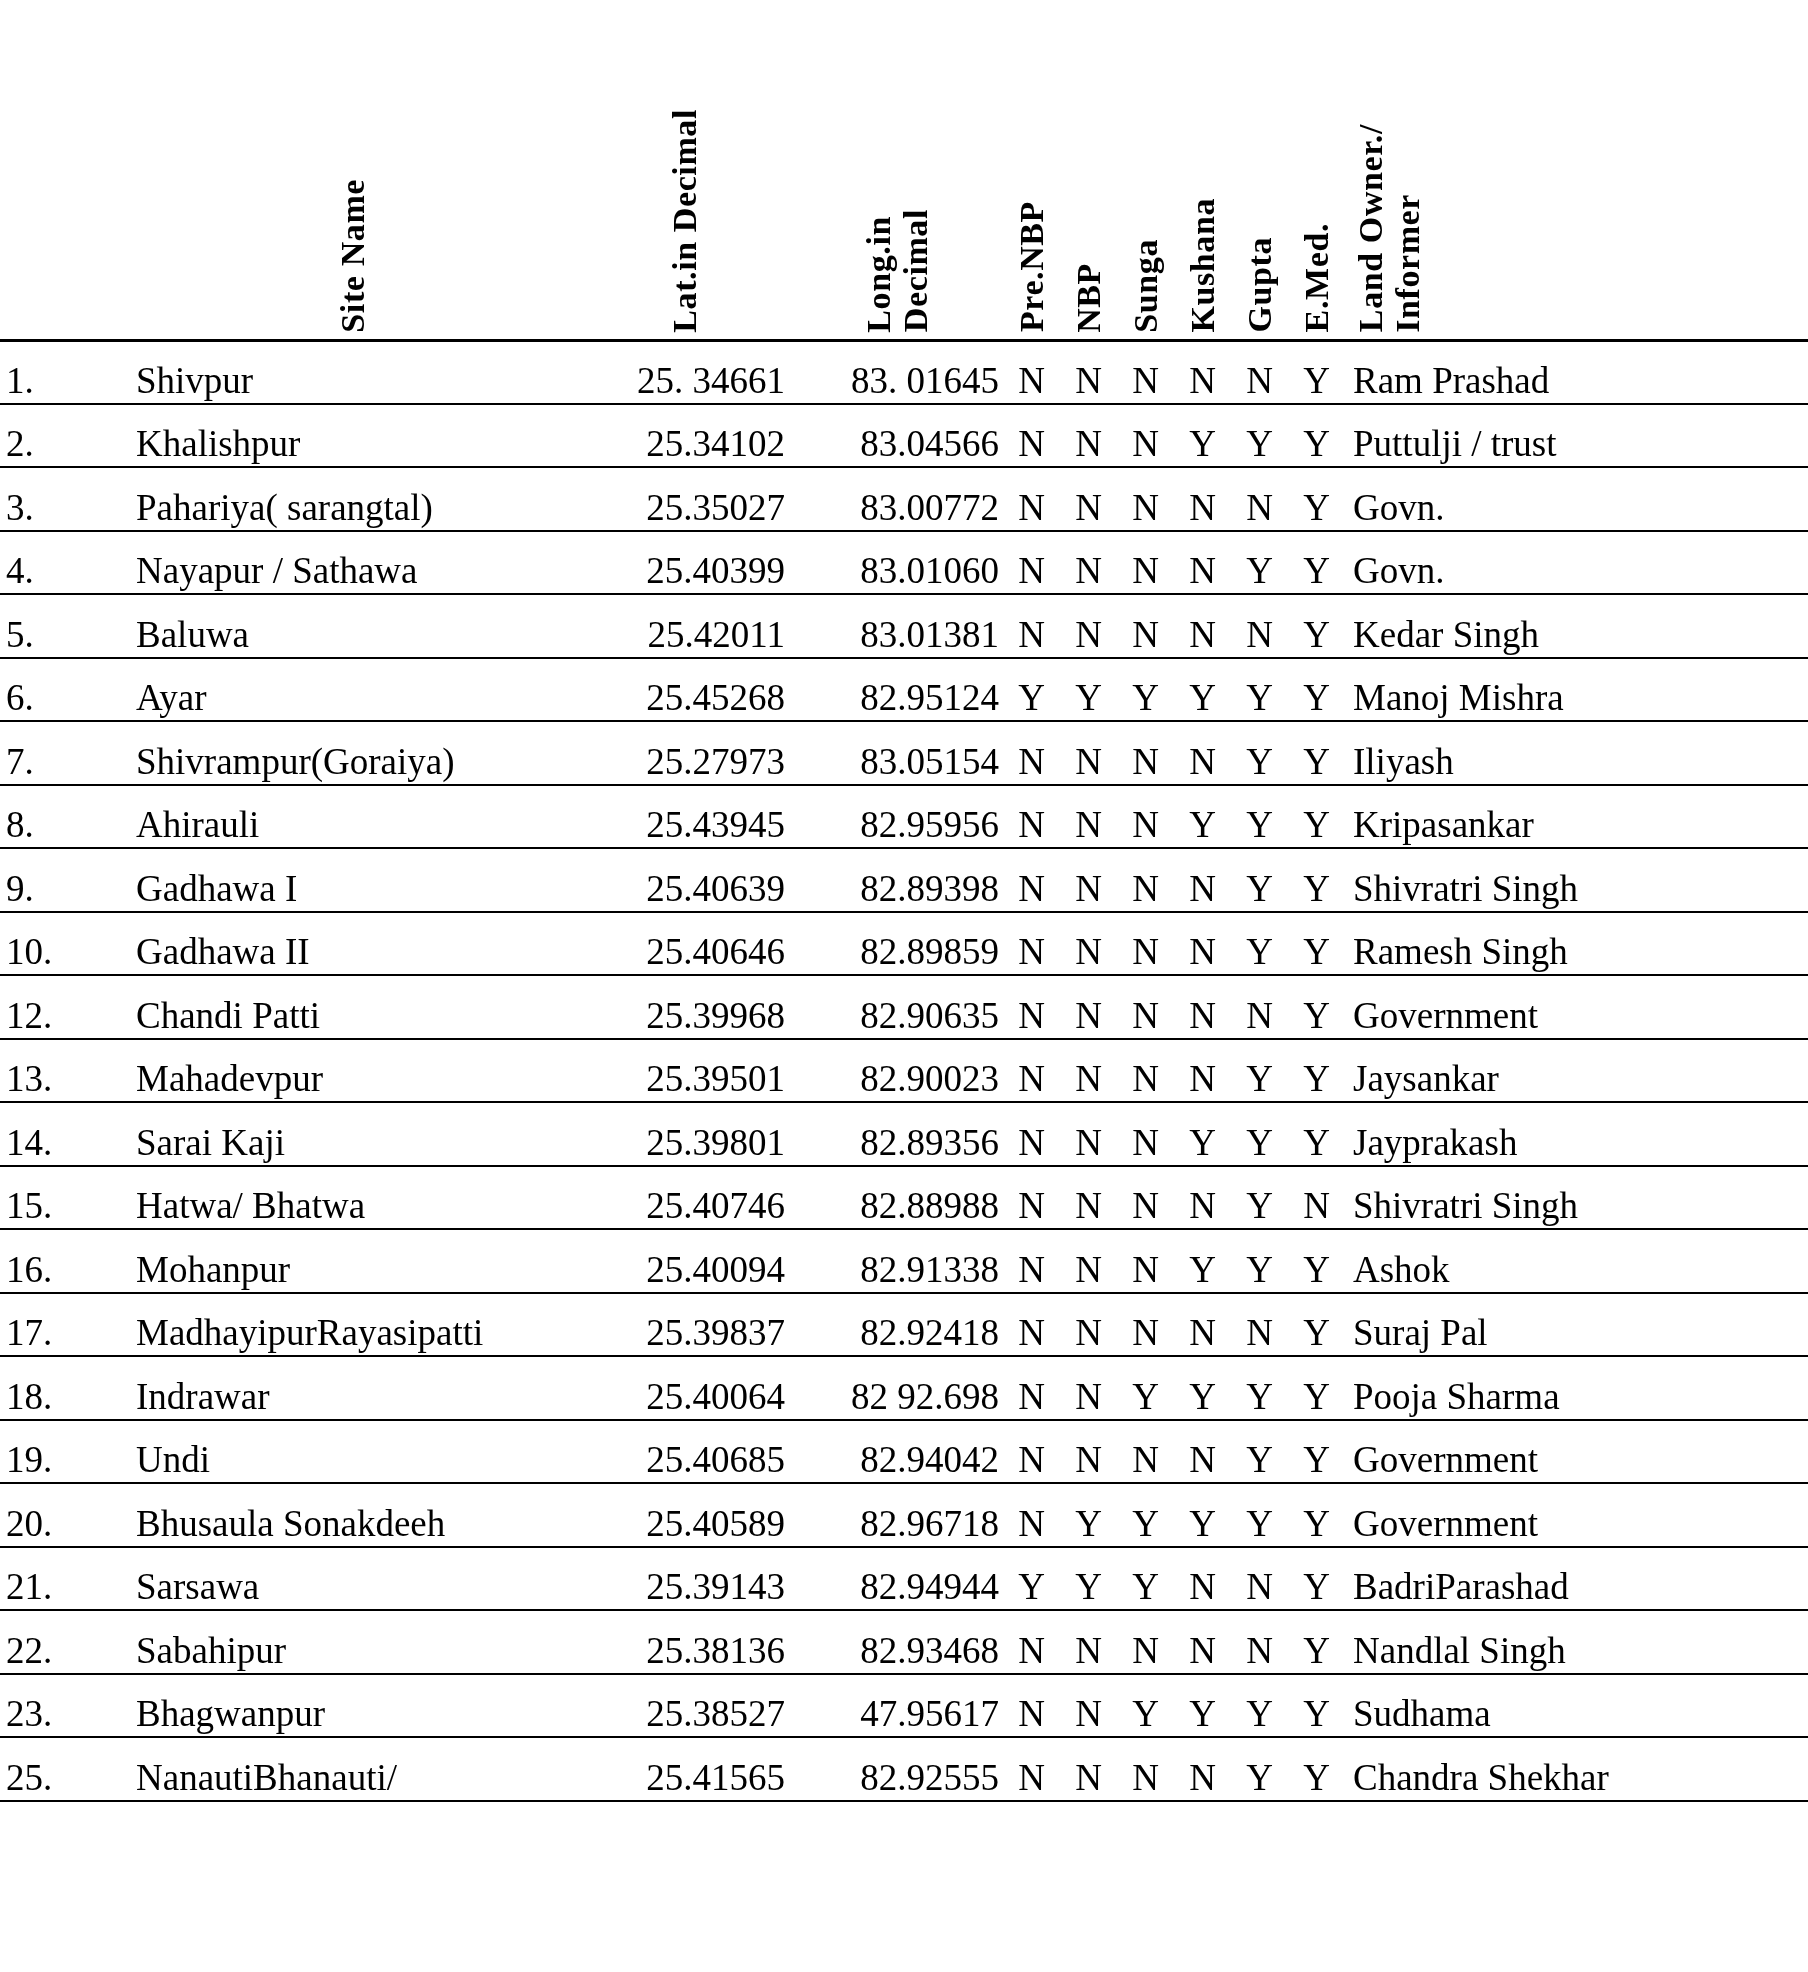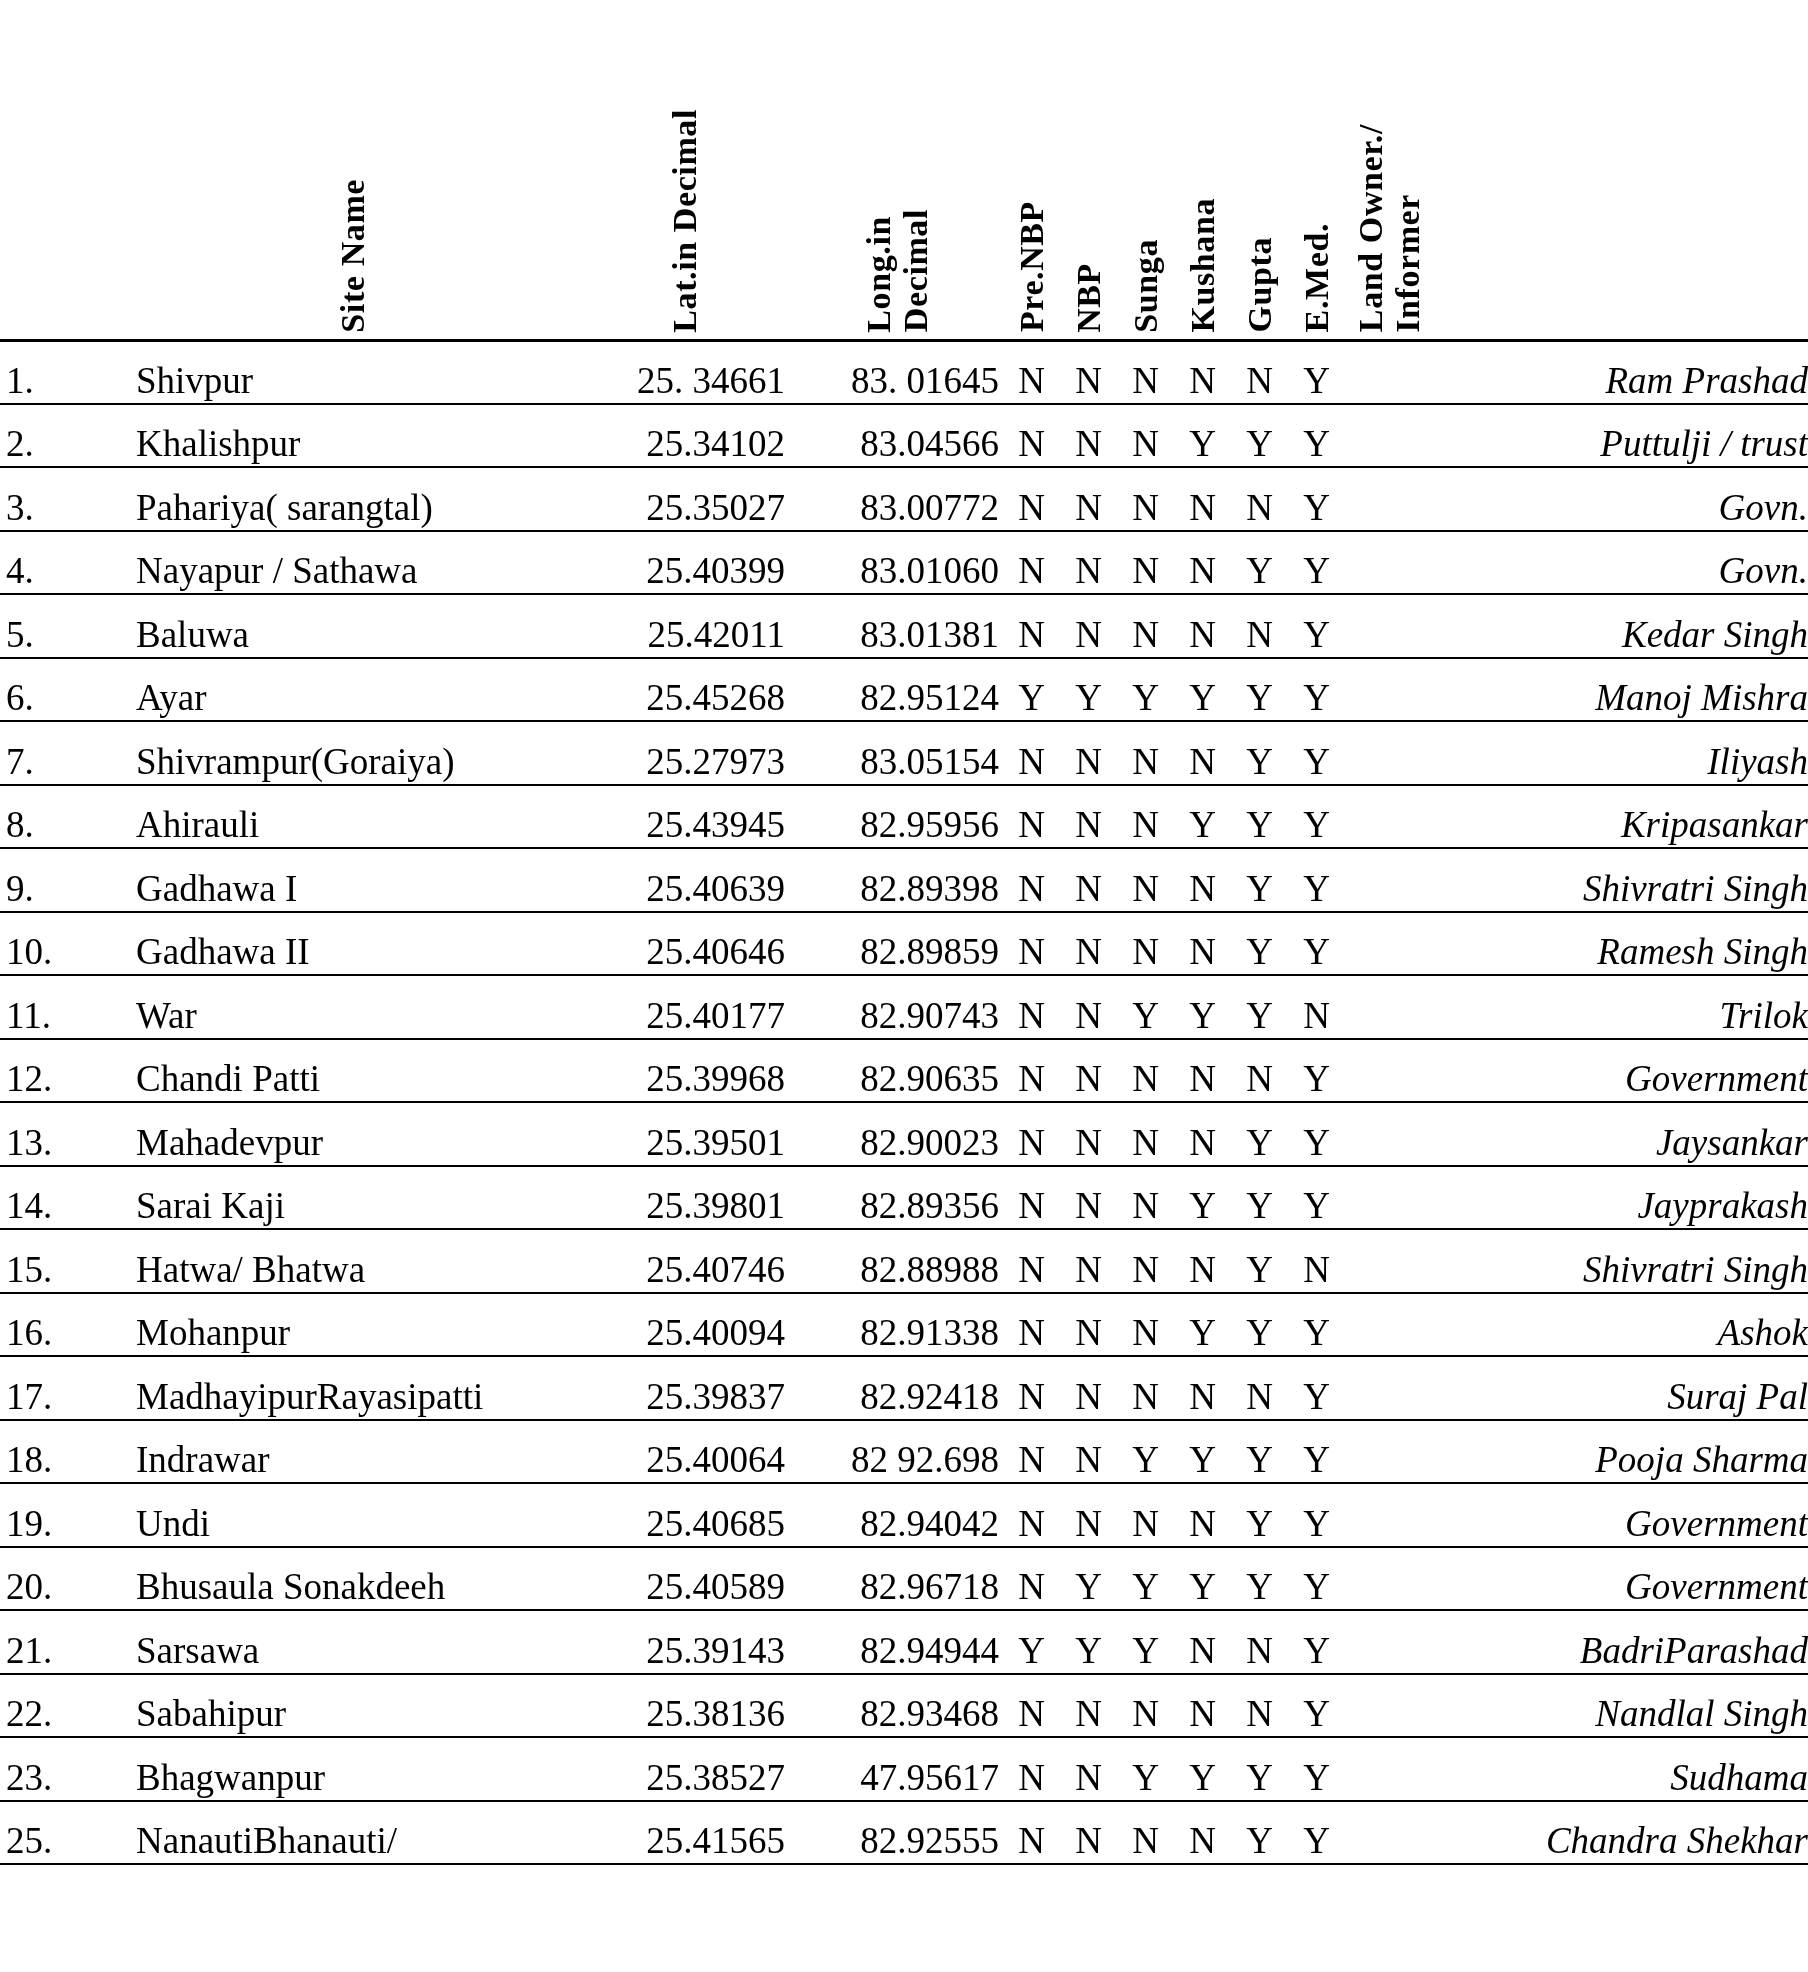--- a/index.html
+++ b/index.html
@@ -82,21 +82,21 @@
     vertical-align: bottom;
     white-space: nowrap;
     font-family: "Liberation Serif", "DejaVu Serif", serif;
   }
 
   td.c-index   { text-align: left;   padding-left: 6px; }
   td.c-site    { text-align: left;   padding-left: 8px; }
   td.c-lat     { text-align: right;  padding-right: 6px; }
   td.c-long    { text-align: right;  padding-right: 4px; margin-top: 44px; }
   td.c-flag    { text-align: center; }
-  td.c-owner   { text-align: right;   padding-left: 8px; font-style: italic; }
+  td.c-owner   { text-align: left;   padding-left: 8px; }
 
   
   col.w-index { width: 128px; }
   col.w-site  { width: 450px; }
   col.w-lat   { width: 213px; }
   col.w-long  { width: 212px; }
   col.w-flag  { width: 57px; }
   col.w-owner { width: 463px; }
 
   
@@ -315,33 +315,20 @@
           <td class="c-long">82.89859</td>
           <td class="c-flag">N</td>
           <td class="c-flag">N</td>
           <td class="c-flag">N</td>
           <td class="c-flag">N</td>
           <td class="c-flag">Y</td>
           <td class="c-flag">Y</td>
           <td class="c-owner">Ramesh Singh</td>
         </tr>
         <tr class="data-row">
-          <td class="c-index">11.</td>
-          <td class="c-site">War</td>
-          <td class="c-lat">25.40177</td>
-          <td class="c-long">82.90743</td>
-          <td class="c-flag">N</td>
-          <td class="c-flag">N</td>
-          <td class="c-flag">Y</td>
-          <td class="c-flag">Y</td>
-          <td class="c-flag">Y</td>
-          <td class="c-flag">N</td>
-          <td class="c-owner">Trilok</td>
-        </tr>
-        <tr class="data-row">
           <td class="c-index">12.</td>
           <td class="c-site">Chandi Patti</td>
           <td class="c-lat">25.39968</td>
           <td class="c-long">82.90635</td>
           <td class="c-flag">N</td>
           <td class="c-flag">N</td>
           <td class="c-flag">N</td>
           <td class="c-flag">N</td>
           <td class="c-flag">N</td>
           <td class="c-flag">Y</td>

